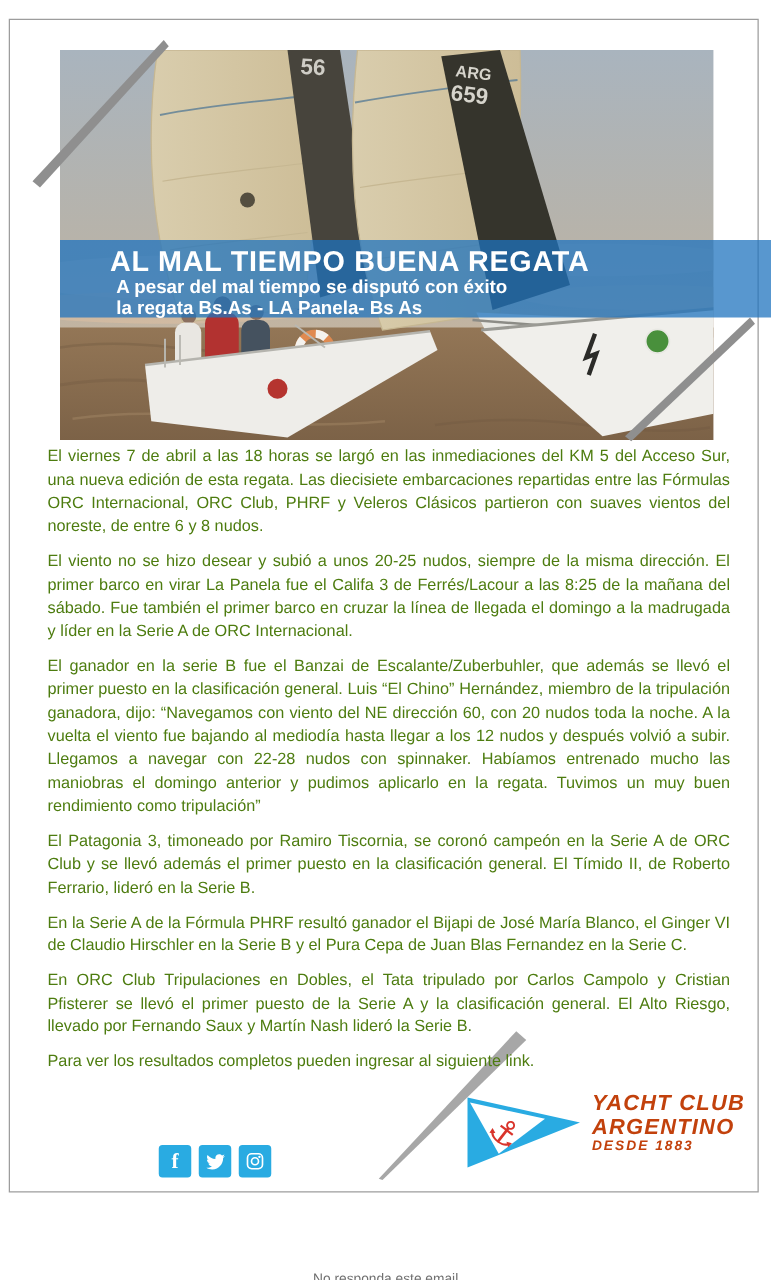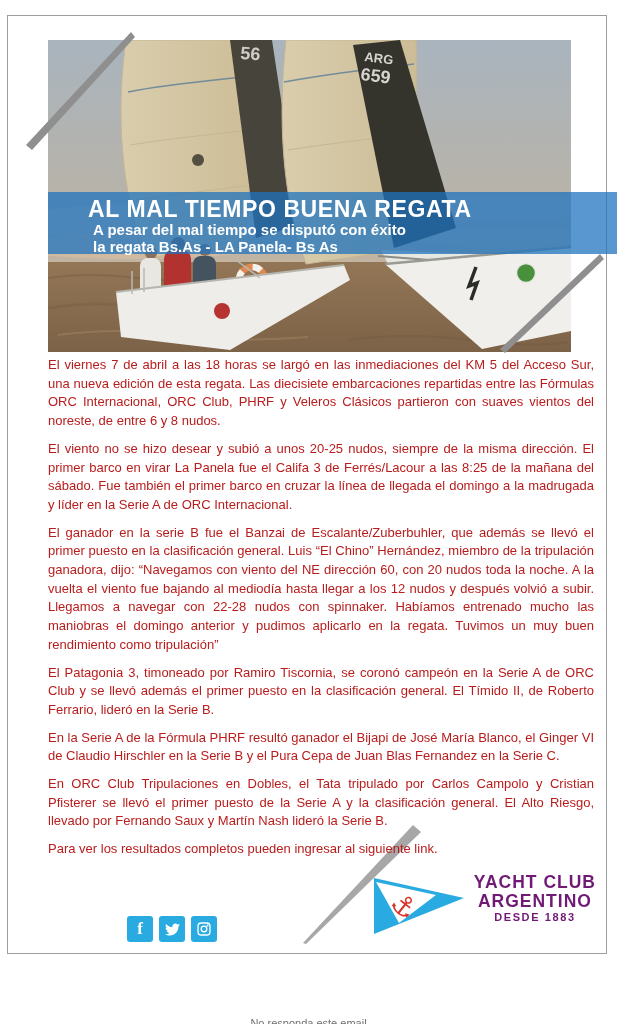--- a/index.html
+++ b/index.html
@@ -8,30 +8,30 @@
   .frame{position:absolute;left:7px;top:15px;width:600px;height:939px;
          border:1.5px solid #9d9d9d;box-sizing:border-box;}
   .photo{position:absolute;left:48px;top:40px;width:523px;height:312px;overflow:hidden;}
   .photo svg{display:block;}
   .slash{position:absolute;pointer-events:none;}
   .banner{position:absolute;left:48px;top:192px;width:574px;height:62px;
           background:rgba(30,115,190,0.74);color:#ffffff;box-sizing:border-box;
           padding:5px 0 0 40px;}
   .banner-title{font-size:23px;font-weight:bold;letter-spacing:0.6px;line-height:24px;}
   .banner-sub{font-size:15px;font-weight:bold;line-height:17px;padding-left:5px;}
-  .article{position:absolute;left:48px;top:356px;width:546px;color:#b91c1c;
+  .article{position:absolute;left:38px;top:356px;width:546px;color:#4d7c0f;
            font-size:13px;line-height:18.7px;}
   .article p{margin:0 0 9px 0;text-align:justify;}
   .social{position:absolute;left:127px;top:916px;display:flex;gap:6px;}
   .social a{display:flex;align-items:center;justify-content:center;width:26px;height:26px;
             background:#29abe2;border-radius:3px;text-decoration:none;}
   .fb-f{color:#ffffff;font-weight:bold;font-size:17px;font-family:"Liberation Serif",serif;}
   .burgee{position:absolute;left:372px;top:872px;}
-  .logo-text{position:absolute;right:21px;top:873px;text-align:center;color:#701a75;
-             font-weight:bold;}
+  .logo-text{position:absolute;right:21px;top:873px;text-align:left;color:#c2410c;
+             font-weight:bold;font-style:italic;}
   .logo-l1,.logo-l2{font-size:17.5px;letter-spacing:1px;line-height:18.5px;}
   .logo-l3{font-size:11px;letter-spacing:1.6px;margin-top:1px;}
   .footnote{position:absolute;left:0;top:1017px;width:617px;text-align:center;
             color:#6f6f6f;font-size:11px;line-height:13.5px;}
 </style>
 </head>
 <body>
 
 <div class="page">
 

